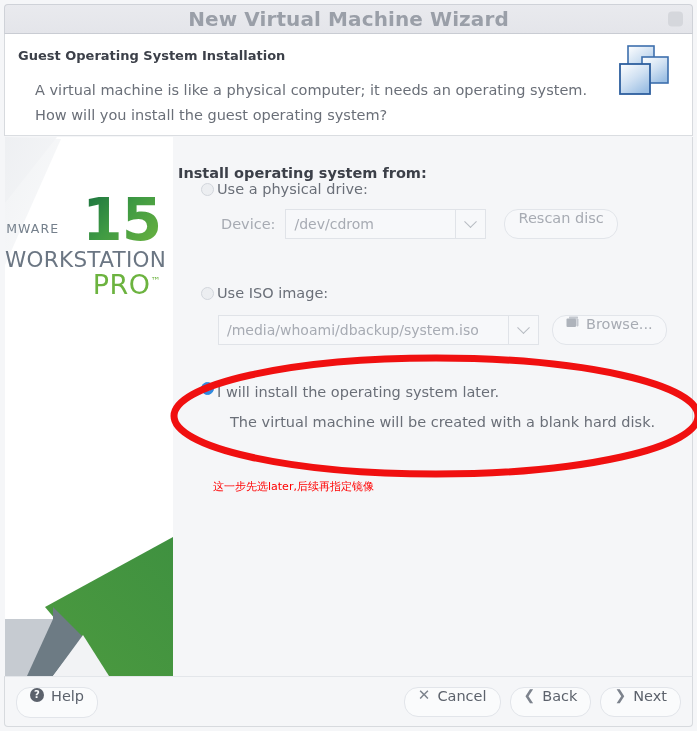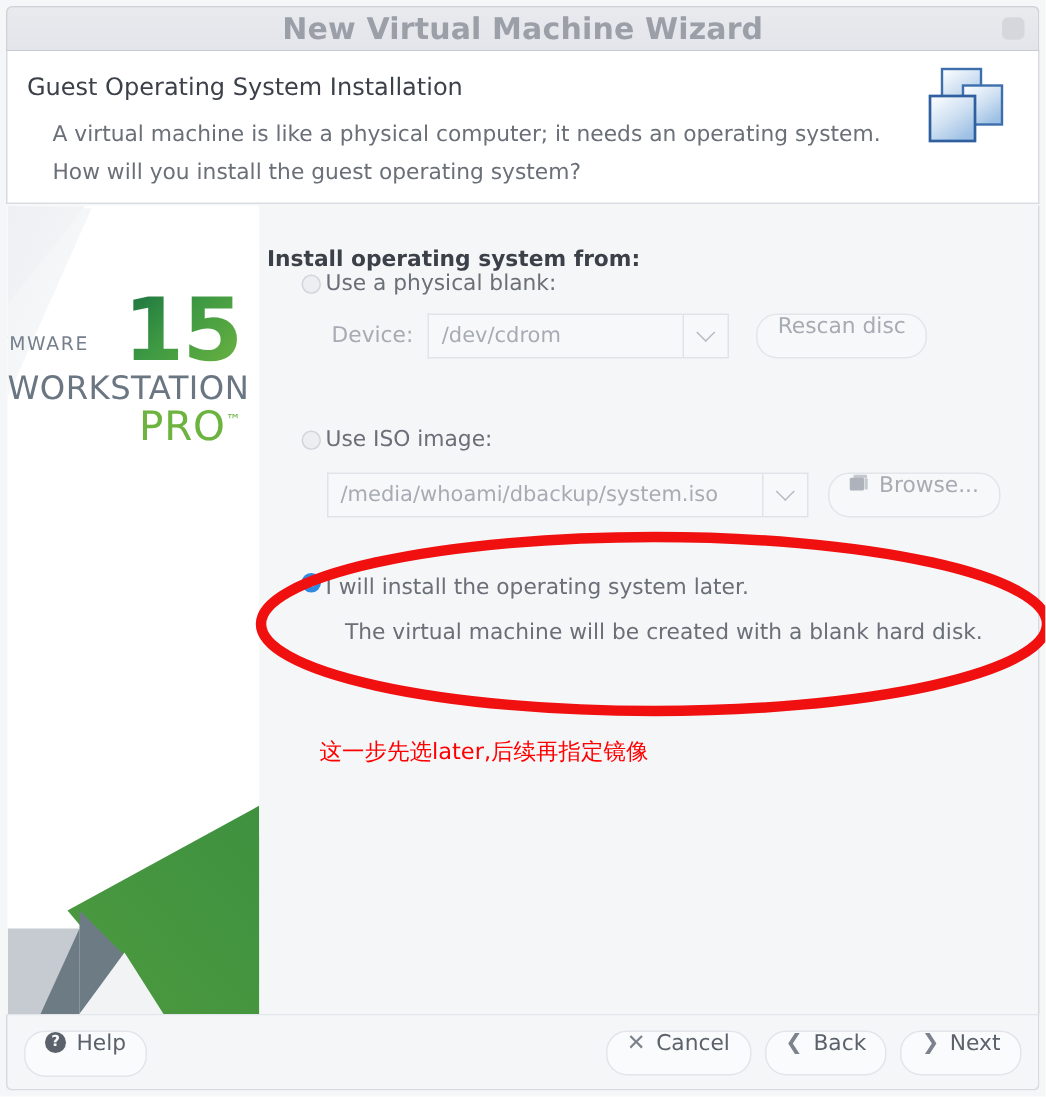--- a/index.html
+++ b/index.html
@@ -61,22 +61,22 @@
     height: 102px;
     box-sizing: border-box;
     background: #ffffff;
     border-left: 1px solid #d7dade;
     border-right: 1px solid #d7dade;
     border-bottom: 1px solid #dadde1;
   }
   #header-title {
     position: absolute;
     left: 13px; top: 14px;
-    font-size: 16px;
-    font-weight: normal;
+    font-size: 13px;
+    font-weight: bold;
     color: #3c4049;
   }
   #header-desc {
     position: absolute;
     left: 30px; top: 44px;
     width: 560px;
     font-size: 14.5px;
     line-height: 25px;
     color: #6a6f78;
   }
@@ -249,22 +249,22 @@
     left: 28px; top: 245px;
     display: flex;
     align-items: flex-start;
   }
   #later-texts { margin-left: 3px; }
   #later-line1 { font-size: 14.5px; color: #6a6f78; line-height: 20px; }
   #later-line2 { font-size: 14.5px; color: #6a6f78; line-height: 20px; margin-top: 10px; margin-left: 13px; white-space: nowrap;}
 
   #cn-note {
     position: absolute;
-    left: 40px; top: 355px;
-    font-size: 15px;
+    left: 40px; top: 342px;
+    font-size: 11px;
     color: #ff0000;
     font-weight: 500;
     white-space: nowrap;
   }
 
   
   #annot-ellipse {
     position: absolute;
     left: 170px; top: 353px;
     width: 533px; height: 130px;
@@ -376,21 +376,21 @@
       <div id="logo-pro"><span>PRO</span><sup>™</sup></div>
     </div>
   </div>
 
   <div id="content">
 
     <div id="install-from-label">Install operating system from:</div>
 
     <div class="opt-row" style="left:28px; top:44px;">
       <span class="radio off"></span>
-      <span class="opt-label">Use a physical blank:</span>
+      <span class="opt-label">Use a physical drive:</span>
     </div>
 
     <div class="opt-row" style="left:48px; top:72px;">
       <span class="field-label">Device:</span>
       <div class="combo" style="margin-left:10px;">
         <div class="txt" style="width:170px;">/dev/cdrom</div>
         <div class="arrow">
             <span class="chev"></span>
           </div>
       </div>

